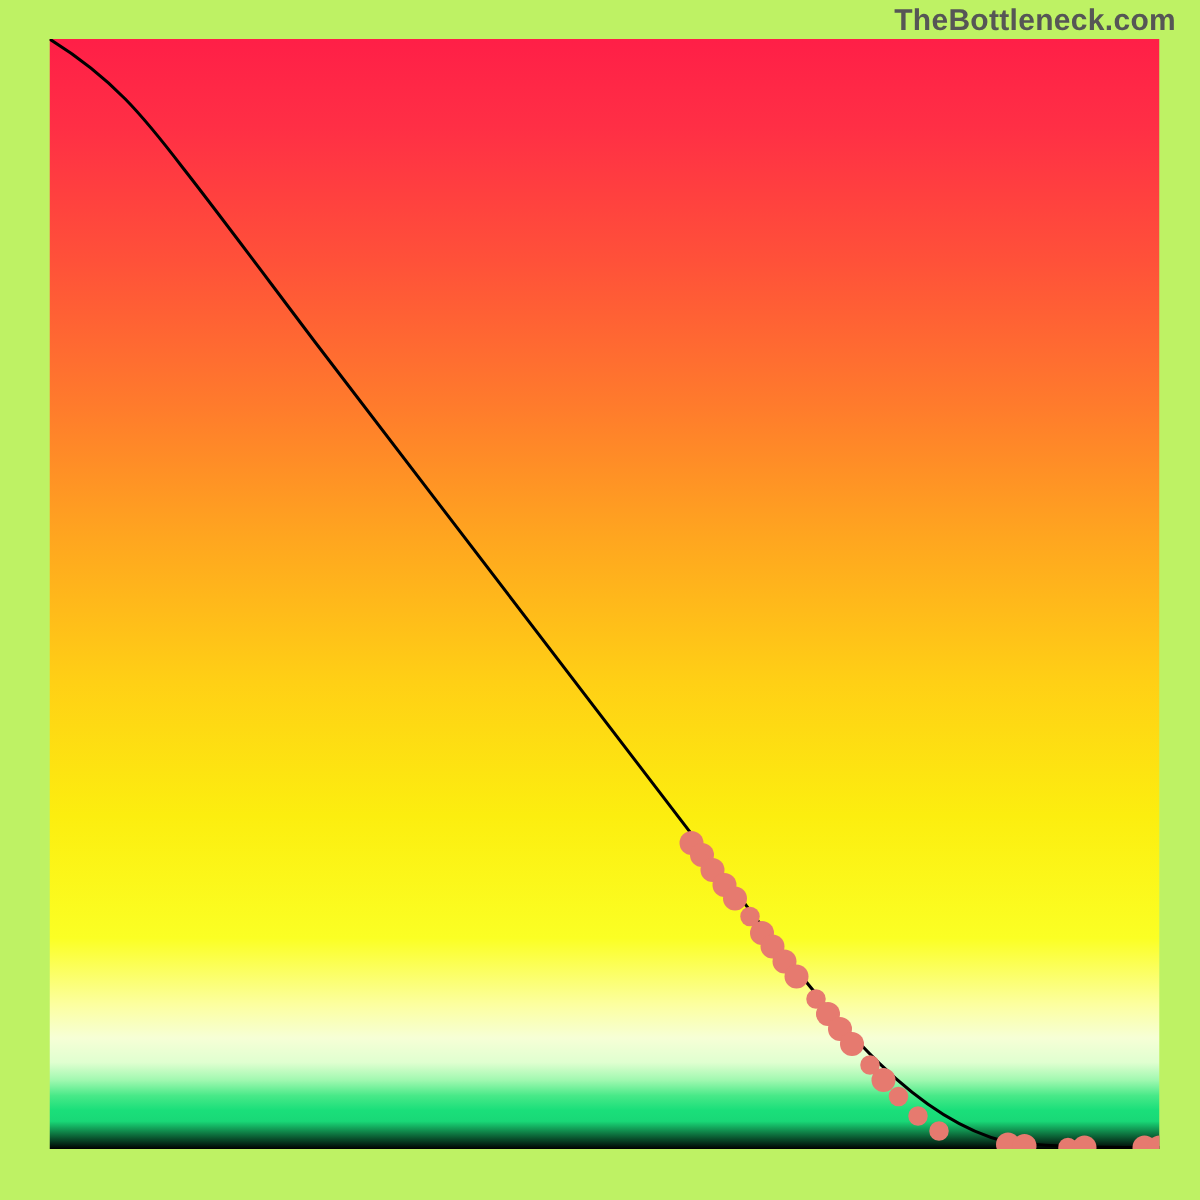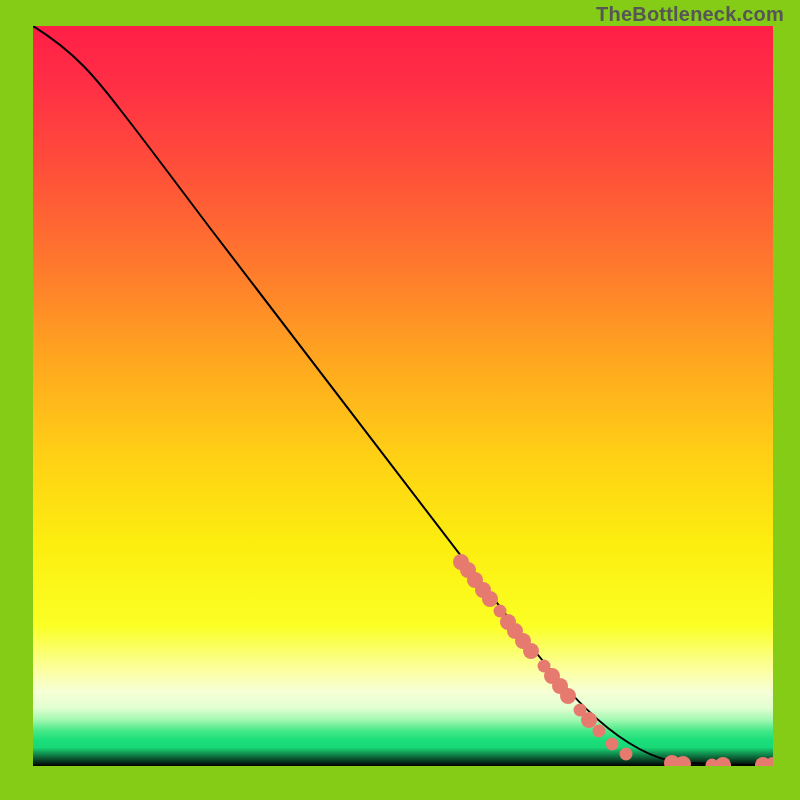--- a/index.html
+++ b/index.html
@@ -9,21 +9,21 @@
     height: 800px;
     background: #000;
     overflow: hidden;
   }
   .frame {
     position: absolute;
     left: 0;
     top: 0;
     width: 800px;
     height: 800px;
-    background: #84cc16;
+    background: #bef264;
   }
   .watermark {
     position: absolute;
     top: 3px;
     right: 16px;
     font-family: Arial, Helvetica, sans-serif;
     font-size: 20px;
     font-weight: bold;
     color: #565656;
     letter-spacing: 0.2px;

